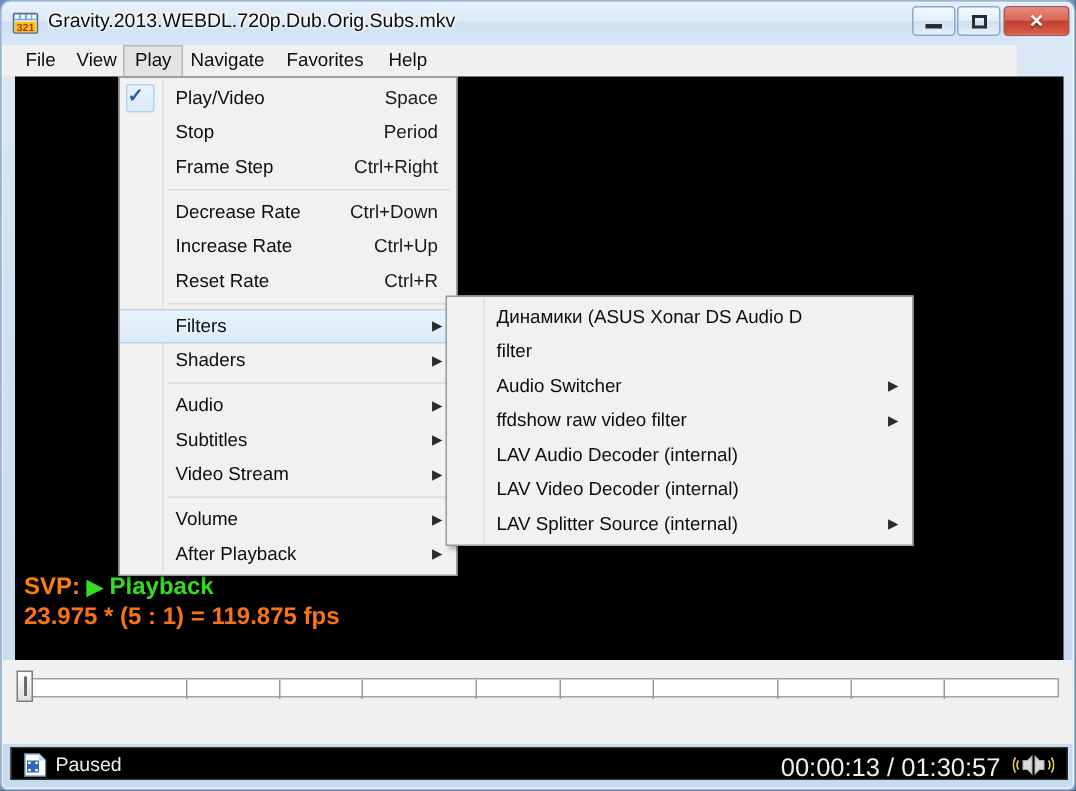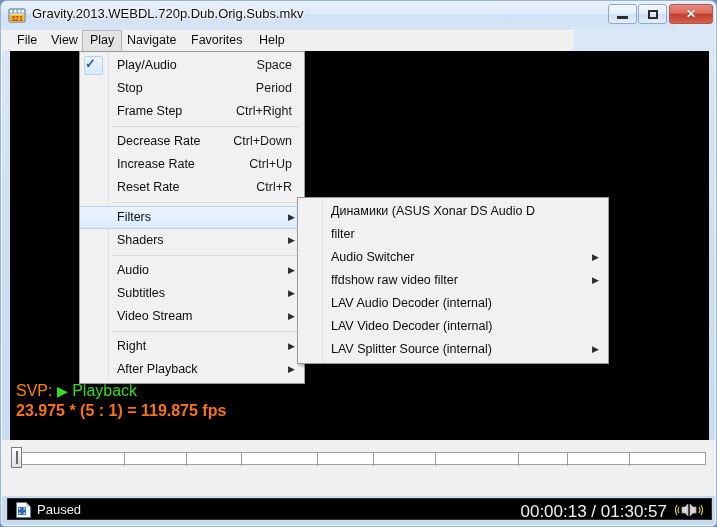--- a/index.html
+++ b/index.html
@@ -80,21 +80,21 @@
     line-height: 1;
   }
   #btn-close .glyph { color: #fff; font-size: 12px; font-weight: bold; text-shadow: 0 1px 1px rgba(0,0,0,.4); }
   .min-glyph { width: 11px; height: 3px; background: #2b2b2b; margin-top: 6px; }
   .max-glyph { width: 10px; height: 9px; border: 2px solid #2b2b2b; box-sizing: border-box; }
 
   
   #menubar {
     position: absolute;
     left: 1px; top: 29px;
-    width: 572px;
+    width: 676px;
     height: 21px;
     background: #f0f0f0;
     border-bottom: 1px solid #e3e3e3;
   }
   .menu-item {
     position: absolute;
     top: 1px;
     height: 19px;
     line-height: 19px;
     padding: 0 7px;
@@ -131,21 +131,21 @@
   #sub1 { left: 202px; top: 153px; }
   #sub2 { left: 190px; top: 170px; }
 
   #svp-overlay {
     position: absolute;
     left: 6px; top: 330px;
     font-family: "Liberation Sans", sans-serif;
   }
   #svp-line1 {
     font-size: 16px;
-    font-weight: normal;
+    font-weight: bold;
     white-space: nowrap;
     line-height: 20px;
   }
   #svp-label { color: #ff7f00; }
   #svp-play-icon { color: #33dd22; font-size: 14px; }
   #svp-status { color: #33dd22; }
   #svp-line2 {
     font-size: 16px;
     font-weight: bold;
     color: #f97316;
@@ -414,21 +414,21 @@
       </svg>
     </div>
   </div>
 
   <div class="popup" id="play-menu">
     <div class="popup-gutter"></div>
 
     <div class="popup-row">
       <span class="check-box"></span>
       <span class="check-mark">✓</span>
-      <span class="rowlabel">Play/Audio</span>
+      <span class="rowlabel">Play/Video</span>
       <span class="rowaccel">Space</span>
     </div>
     <div class="popup-row">
       <span class="rowlabel">Stop</span>
       <span class="rowaccel">Period</span>
     </div>
     <div class="popup-row">
       <span class="rowlabel">Frame Step</span>
       <span class="rowaccel">Ctrl+Right</span>
     </div>
@@ -470,21 +470,21 @@
       <span class="rowarrow">▶</span>
     </div>
     <div class="popup-row">
       <span class="rowlabel">Video Stream</span>
       <span class="rowarrow">▶</span>
     </div>
 
     <div class="popup-sep"></div>
 
     <div class="popup-row">
-      <span class="rowlabel">Right</span>
+      <span class="rowlabel">Volume</span>
       <span class="rowarrow">▶</span>
     </div>
     <div class="popup-row">
       <span class="rowlabel">After Playback</span>
       <span class="rowarrow">▶</span>
     </div>
   </div>
 
   <div class="popup" id="filters-menu">
     <div class="popup-gutter" style="width:23px"></div>

